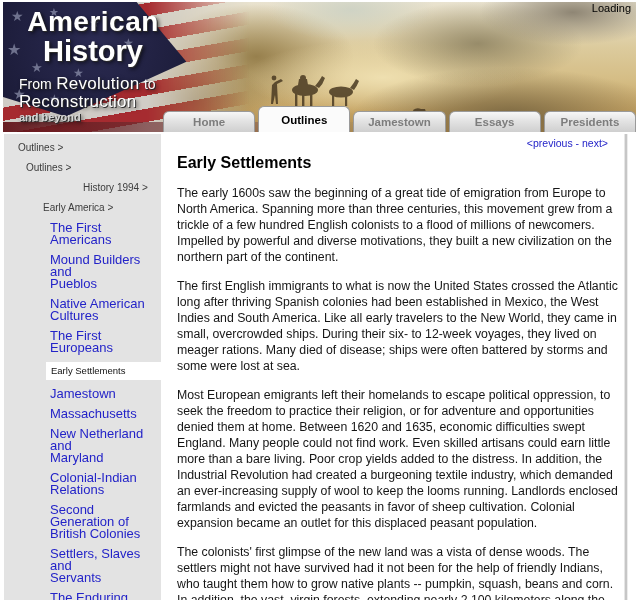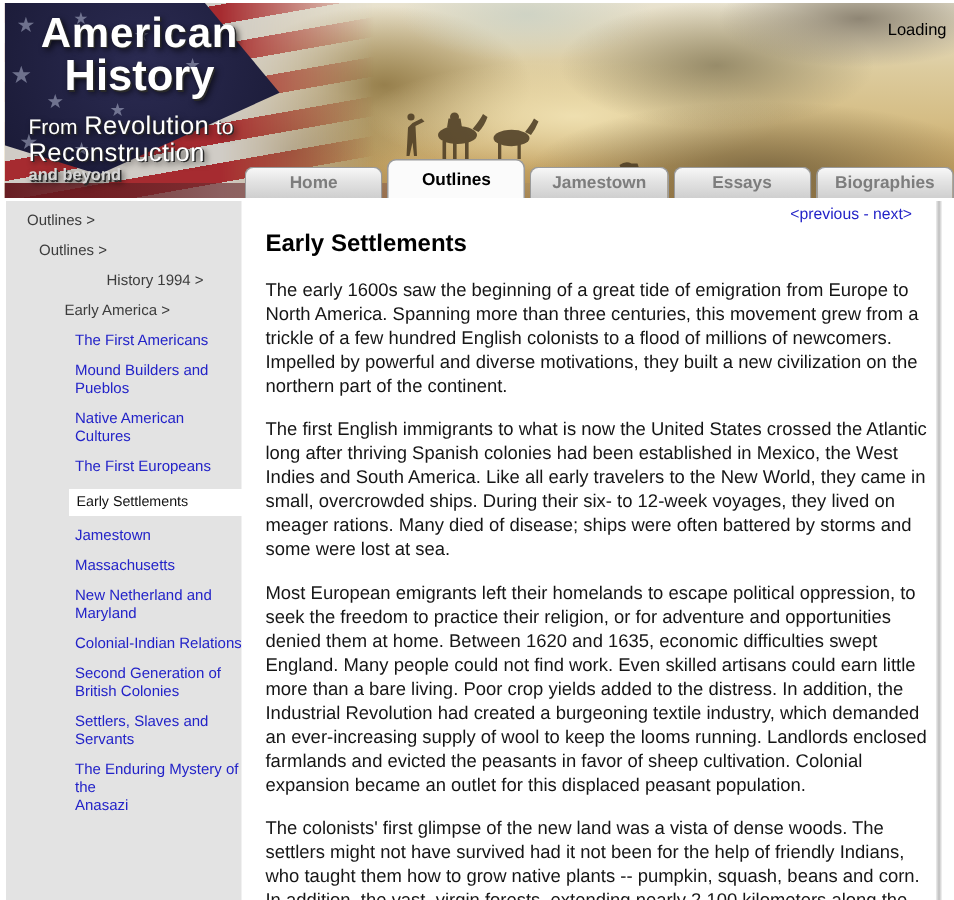--- a/index.html
+++ b/index.html
@@ -55,21 +55,21 @@
     color: #fff; text-align: center; z-index: 3;
     text-shadow: 1px 1px 0 #2a2a2a, 2px 2px 4px rgba(0,0,0,0.75);
   }
   .title-1 { font-size: 28px; font-weight: bold; letter-spacing: 0.5px; }
   .title-2 { font-size: 29px; font-weight: bold; margin-top: -3px; }
   .subtitle { margin-top: 7px; text-align: left; padding-left: 6px; line-height: 17px; }
   .sub-small { font-size: 14px; font-weight: normal; }
   .sub-big   { font-size: 17px; font-weight: normal; letter-spacing: 0.3px; }
   .sub-beyond { font-size: 11px; font-weight: bold; color: #d6d6d6; text-align: left; padding-left: 6px; margin-top: 1px; }
   .loading {
-    position: absolute; top: 12px; right: 5px; z-index: 3;
+    position: absolute; top: 0; right: 5px; z-index: 3;
     font-size: 11px; color: #000;
   }
   
   .tabs {
     position: absolute; left: 160px; right: 0; bottom: 0; height: 26px;
     display: flex; gap: 3px; align-items: flex-end; z-index: 4; justify-content: flex-end;
   }
   .tab {
     flex: 1; height: 21px;
     display: flex; align-items: center; justify-content: center;
@@ -86,23 +86,23 @@
   .content-row { position: absolute; left: 0; right: 0; top: 134px; bottom: 0; background: #fff; }
   .sidebar {
     position: absolute; left: 4px; top: 0; bottom: 0; width: 178px;
     background: #e3e3e3; padding-top: 8px;
   }
   .bc {
     font-size: 10px; color: #3c3c3c; line-height: 12px; margin-bottom: 8px;
     cursor: pointer;
   }
   .ind0 { margin-left: 14px; } .ind1 { margin-left: 22px; }
-  .ind2 { margin-left: 19px; padding-left: 48px; } .ind3 { margin-left: 39px; }
+  .ind2 { margin-left: 31px; padding-left: 48px; } .ind3 { margin-left: 39px; }
   .sb-link {
-    font-size: 10px; color: #2323c8; line-height: 12px;
+    font-size: 13px; color: #2323c8; line-height: 12px;
     margin-left: 46px; margin-bottom: 8px; width: 112px;
     white-space: pre-line; cursor: pointer;
   }
   .sb-current {
     font-size: 9.5px; color: #111; line-height: 12px;
     margin-left: 42px; margin-bottom: 8px;
     background: #fff; padding: 3px 0 3px 5px;
     white-space: pre-line; cursor: pointer;
   }
   .main {
@@ -183,21 +183,21 @@
       <div class="sub-beyond">and beyond</div>
     </div>
 
     <div class="loading">Loading</div>
 
     <nav class="tabs">
       <div class="tab">Home</div>
       <div class="tab active">Outlines</div>
       <div class="tab">Jamestown</div>
       <div class="tab">Essays</div>
-      <div class="tab">Biographies</div>
+      <div class="tab">Presidents</div>
     </nav>
   </div>
 
   <div class="content-row">
 
     <aside class="sidebar">
       <div class="bc ind0">Outlines &gt;</div>
       <div class="bc ind1">Outlines &gt;</div>
       <div class="bc ind2">History 1994 &gt;</div>
       <div class="bc ind3">Early America &gt;</div>

